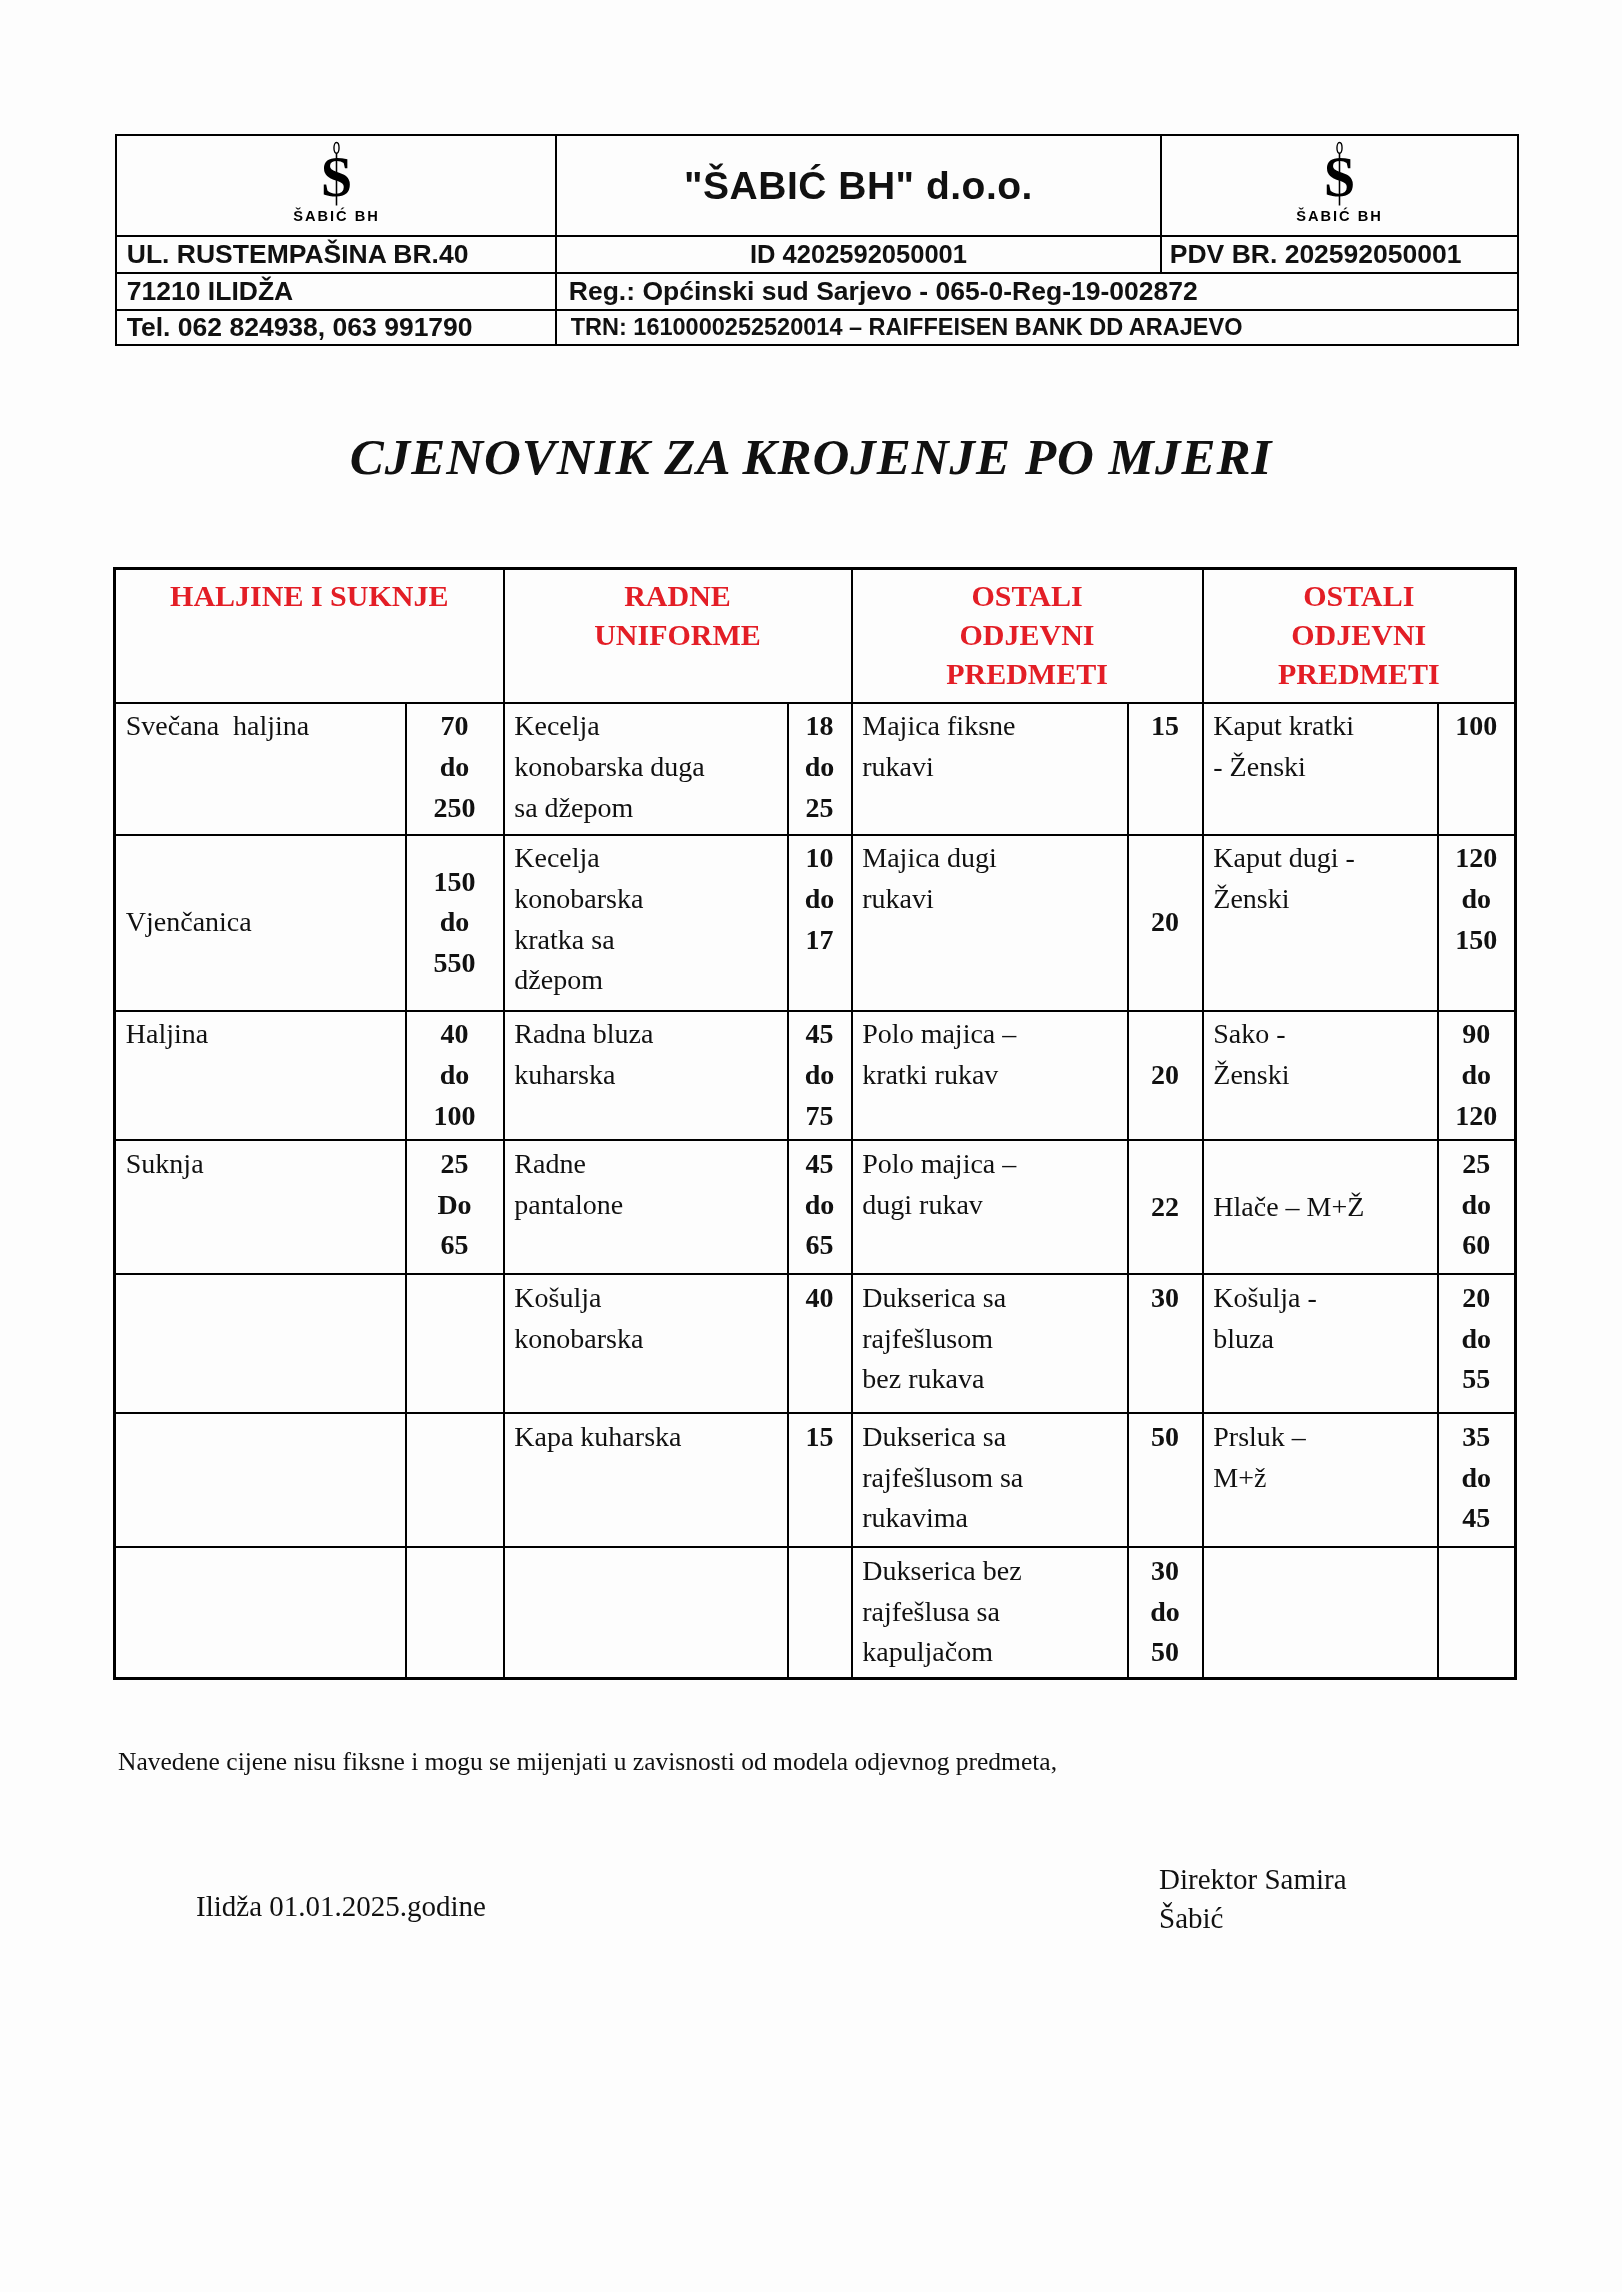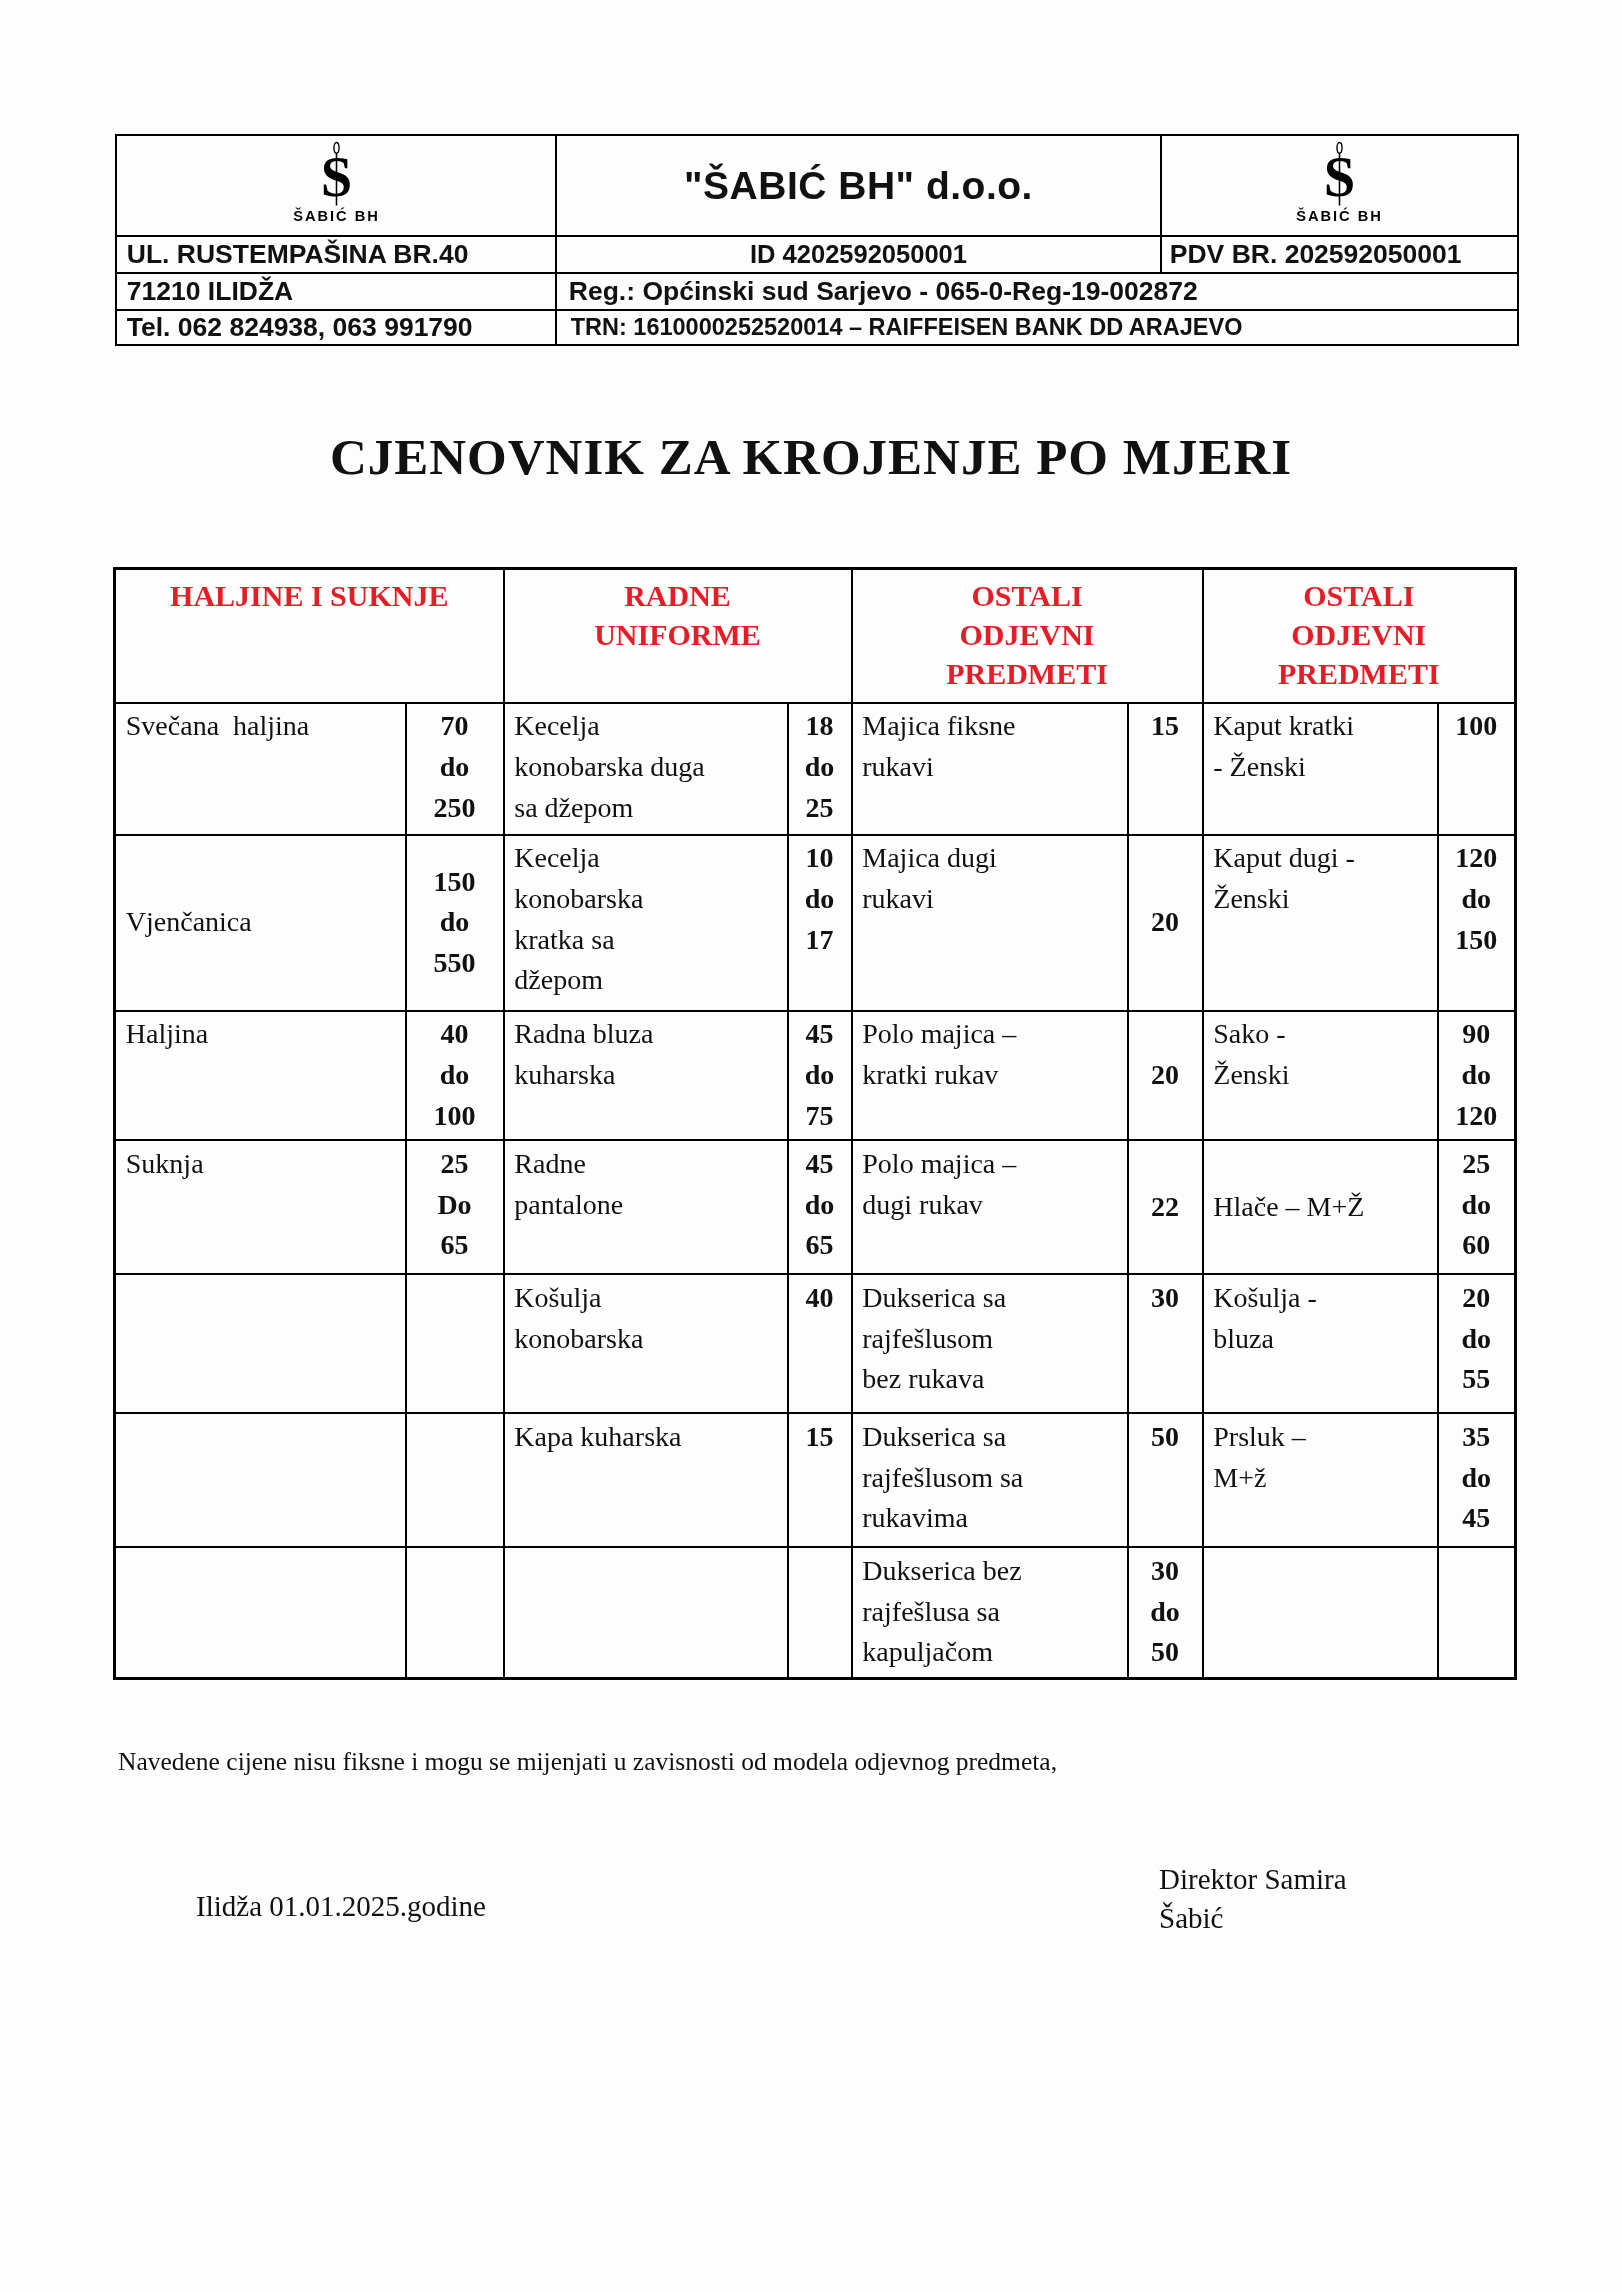--- a/index.html
+++ b/index.html
@@ -39,20 +39,21 @@
   .h-pdv{font-size:26.5px;padding-left:7.8px;vertical-align:middle;text-align:left;}
   .logo-svg{display:inline-block;}
 
   
   .doc-title{
     position:absolute;left:0;top:428px;width:100%;
     text-align:center;
     font-size:51px;font-weight:bold;
     letter-spacing:1px;
     font-family:"Liberation Serif", serif;
+    font-style:italic;
   }
 
   
   .price-table{
     position:absolute;left:113px;top:567px;
     border-collapse:collapse;table-layout:fixed;
     border:3.9px solid #000;
     font-family:"Liberation Serif", serif;
   }
   .price-table th,.price-table td{

